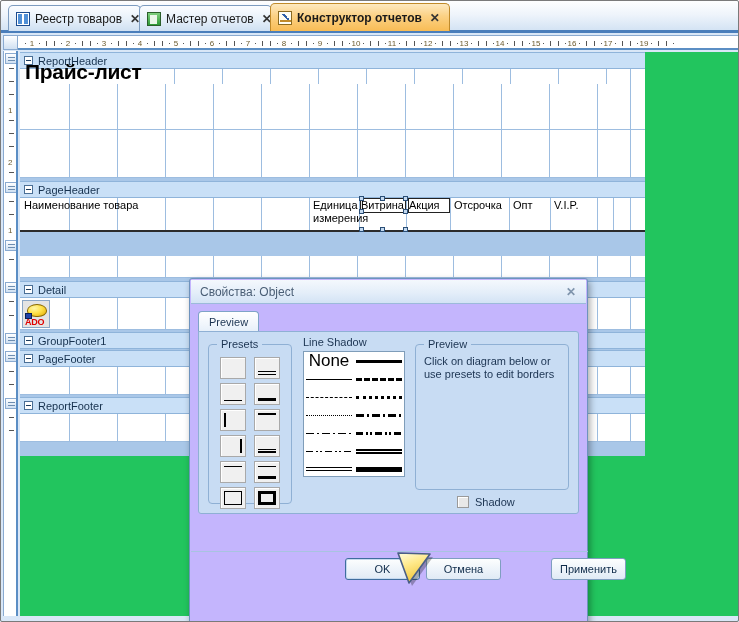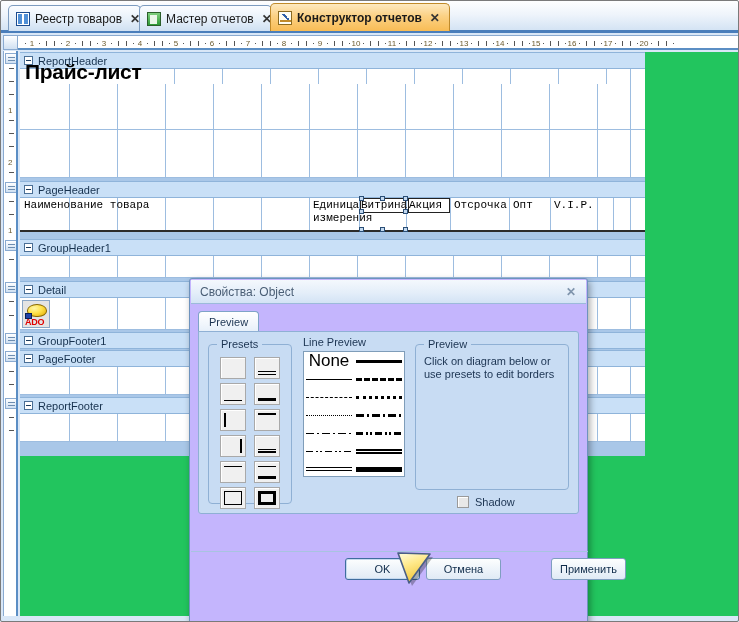--- a/index.html
+++ b/index.html
@@ -175,21 +175,20 @@
     background-image: radial-gradient(#2b2b2b 0.6px, transparent 0.7px);
     background-size: 14px 14px;
     background-position: 5px 6px;
   }
   .obj-text {
     position: absolute;
     display: flex; align-items: flex-start;
     color: #000; background: transparent;
     pointer-events: none;
     line-height: 13px;
-    font-family: Liberation Mono, monospace;
   }
   .title-text {
     font-size: 21px; font-weight: bold; letter-spacing: -0.3px;
     font-family: "Liberation Sans", sans-serif;
   }
   .obj-selected { outline: 1px solid #222; }
   .handle {
     position: absolute; width: 5px; height: 5px;
     background: #c3d9f0; border: 1px solid #2b4f77;
   }
@@ -459,21 +458,21 @@
       <span class="tick" style="left: 554px;">16</span>
       <span class="dot" style="left: 561.2px;"></span>
       <span class="bar" style="left: 568.4px;"></span>
       <span class="bar" style="left: 575.6px;"></span>
       <span class="dot" style="left: 582.8px;"></span>
       <span class="tick" style="left: 590px;">17</span>
       <span class="dot" style="left: 597.2px;"></span>
       <span class="bar" style="left: 604.4px;"></span>
       <span class="bar" style="left: 611.6px;"></span>
       <span class="dot" style="left: 618.8px;"></span>
-      <span class="tick" style="left: 626px;">20</span>
+      <span class="tick" style="left: 626px;">19</span>
       <span class="dot" style="left: 633.2px;"></span>
       <span class="bar" style="left: 640.4px;"></span>
       <span class="bar" style="left: 647.6px;"></span>
       <span class="dot" style="left: 654.8px;"></span>
     </div>
   <div class="vruler" id="vruler">
       <span class="vgrip" style="top: 2px;"></span>
       <span class="vgrip" style="top: 131px;"></span>
       <span class="vgrip" style="top: 189px;"></span>
       <span class="vgrip" style="top: 231px;"></span>
@@ -590,24 +589,20 @@
         <span class="handle" style="left:339px;top:-2px;"></span>
         <span class="handle" style="left:360px;top:-2px;"></span>
         <span class="handle" style="left:383px;top:-2px;"></span>
         <span class="handle" style="left:339px;top:11px;"></span>
         <span class="handle" style="left:383px;top:11px;"></span>
         <span class="handle" style="left:339px;top:29px;"></span>
         <span class="handle" style="left:360px;top:29px;"></span>
         <span class="handle" style="left:383px;top:29px;"></span>
       </div>
 
-      <div class="band-hdr" style="top:187px;">
-        <span class="expander"></span>
-        <span>GroupHeader1</span>
-      </div>
       <div class="band-body" style="top:204px;height:22px;">
         <div class="grid-cells">
           <div class="gcell" style="left:0px;width:50px;"></div>
           <div class="gcell" style="left:50px;width:48px;"></div>
           <div class="gcell" style="left:98px;width:48px;"></div>
           <div class="gcell" style="left:146px;width:48px;"></div>
           <div class="gcell" style="left:194px;width:48px;"></div>
           <div class="gcell" style="left:242px;width:48px;"></div>
           <div class="gcell" style="left:290px;width:48px;"></div>
           <div class="gcell" style="left:338px;width:48px;"></div>
@@ -762,21 +757,21 @@
         </div>
 
         <div class="preset-btn" style="left:11px;top:142px;">
           <span class="preset-inner" style="border:1px solid #000;"></span>
         </div>
         <div class="preset-btn" style="left:45px;top:142px;">
           <span class="preset-inner" style="border:3px solid #000;"></span>
         </div>
       </div>
 
-      <div style="position:absolute;left:104px;top:4px;font-size:11px;color:#1b3351;">Line Preview</div>
+      <div style="position:absolute;left:104px;top:4px;font-size:11px;color:#1b3351;">Line Shadow</div>
 
       <div class="ls-list" style="left:104px;top:19px;width:102px;height:126px;">
         <div class="ls-cell" style="left:0px;top:0px;width:50px;height:18px;">
           <span class="ls-none">None</span>
         </div>
         <div class="ls-cell" style="left:50px;top:0px;width:50px;height:18px;">
           <span class="ls-line" style="border-top:3px solid #000;"></span>
         </div>
 
         <div class="ls-cell" style="left:0px;top:18px;width:50px;height:18px;">

